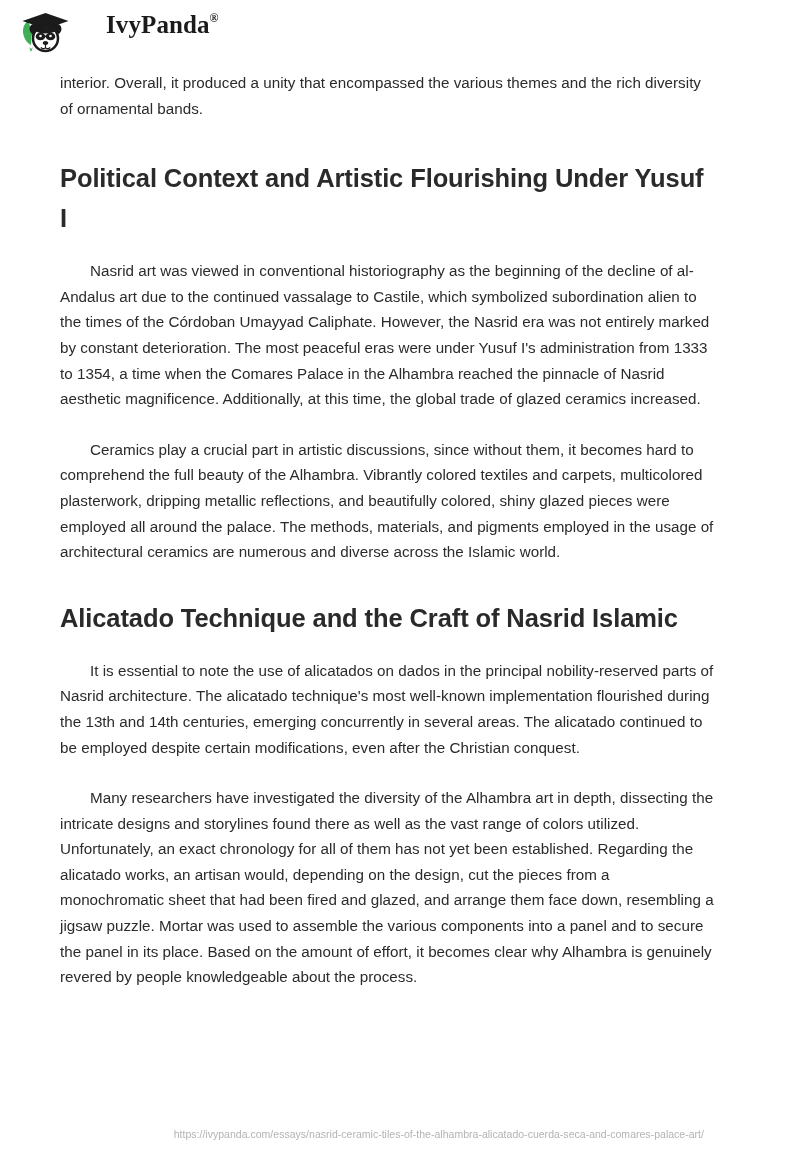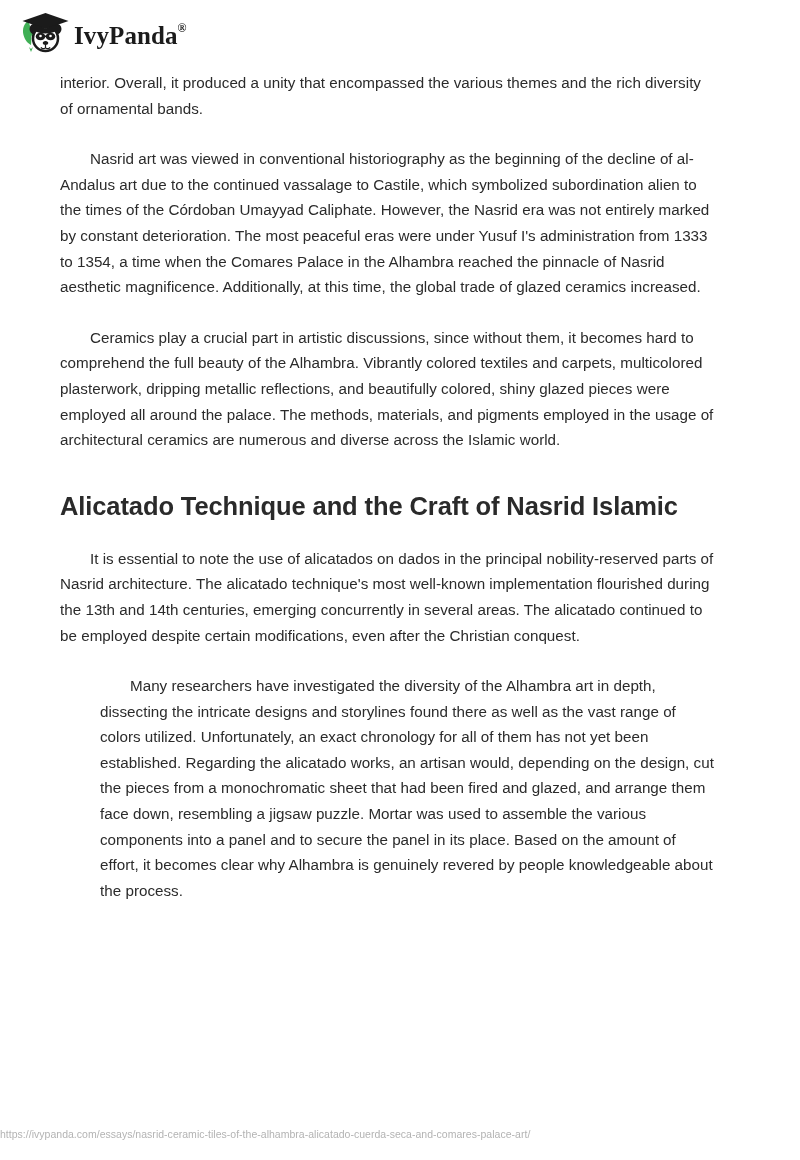--- a/index.html
+++ b/index.html
@@ -27,22 +27,22 @@
     left: 0;
     width: 800px;
     height: 62px;
     box-sizing: border-box;
   }
   .brand {
     position: absolute;
     left: 18px;
     top: 10px;
     display: flex;
-    align-items: center;
     height: 46px;
+    gap: 32px;
   }
   .brand-mark {
     width: 52px;
     height: 46px;
     display: block;
     flex: 0 0 auto;
   }
   .brand-text {
     font-family: "Liberation Serif", serif;
     font-size: 25px;
@@ -87,21 +87,20 @@
     line-height: 25.6px;
     color: #2b2b2b;
     text-align: left;
     letter-spacing: 0.02px;
   }
   p.para.indent {
     text-indent: 30px;
   }
   p.para.tight {
     margin-bottom: 0;
-    margin-left: 40px;
   }
   h2.section-heading {
     margin: 0 0 6px 0;
     font-size: 25.5px;
     line-height: 40px;
     font-weight: bold;
     color: #2a2a2a;
     letter-spacing: -0.1px;
   }
   .heading-block {
@@ -111,21 +110,21 @@
   .heading-block.first {
     margin-top: 37px;
   }
 
   
   .page-footer {
     position: absolute;
     left: 0;
     bottom: 18px;
     width: 704px;
-    text-align: left;
+    text-align: right;
   }
   .footer-url {
     font-size: 10.5px;
     color: #b3b3b3;
     letter-spacing: 0.02px;
     text-decoration: none;
     white-space: nowrap;
   }
 </style>
 </head>
@@ -171,20 +170,23 @@
       </svg>
       <span class="brand-text"><span>IvyPanda</span><span class="reg">®</span></span>
     </div>
 
   </div>
 
   <div class="content">
 
     <p class="para">interior. Overall, it produced a unity that encompassed the various themes and the rich diversity of ornamental bands.</p>
 
+    <div class="heading-block first">
+      <h2 class="section-heading">Political Context and Artistic Flourishing Under Yusuf I</h2>
+    </div>
     <p class="para indent">Nasrid art was viewed in conventional historiography as the beginning of the decline of al-Andalus art due to the continued vassalage to Castile, which symbolized subordination alien to the times of the Córdoban Umayyad Caliphate. However, the Nasrid era was not entirely marked by constant deterioration. The most peaceful eras were under Yusuf I's administration from 1333 to 1354, a time when the Comares Palace in the Alhambra reached the pinnacle of Nasrid aesthetic magnificence. Additionally, at this time, the global trade of glazed ceramics increased.</p>
     <p class="para indent">Ceramics play a crucial part in artistic discussions, since without them, it becomes hard to comprehend the full beauty of the Alhambra. Vibrantly colored textiles and carpets, multicolored plasterwork, dripping metallic reflections, and beautifully colored, shiny glazed pieces were employed all around the palace. The methods, materials, and pigments employed in the usage of architectural ceramics are numerous and diverse across the Islamic world.</p>
 
     <div class="heading-block">
       <h2 class="section-heading">Alicatado Technique and the Craft of Nasrid Islamic</h2>
     </div>
     <p class="para indent">It is essential to note the use of alicatados on dados in the principal nobility-reserved parts of Nasrid architecture. The alicatado technique's most well-known implementation flourished during the 13th and 14th centuries, emerging concurrently in several areas. The alicatado continued to be employed despite certain modifications, even after the Christian conquest.</p>
     <p class="para indent tight">Many researchers have investigated the diversity of the Alhambra art in depth, dissecting the intricate designs and storylines found there as well as the vast range of colors utilized. Unfortunately, an exact chronology for all of them has not yet been established. Regarding the alicatado works, an artisan would, depending on the design, cut the pieces from a monochromatic sheet that had been fired and glazed, and arrange them face down, resembling a jigsaw puzzle. Mortar was used to assemble the various components into a panel and to secure the panel in its place. Based on the amount of effort, it becomes clear why Alhambra is genuinely revered by people knowledgeable about the process.</p>
   </div>
 

